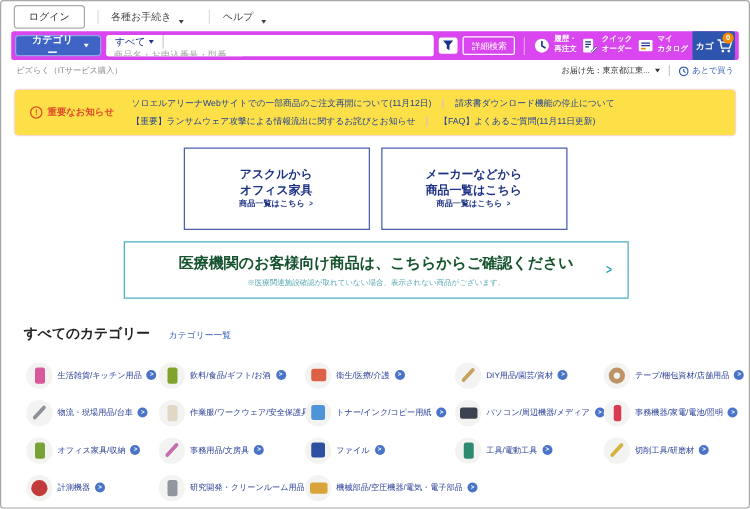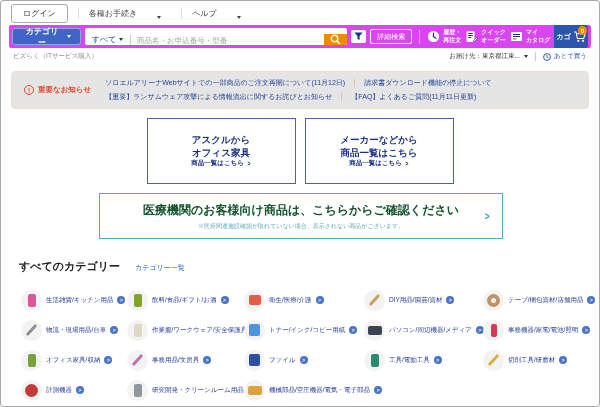--- a/index.html
+++ b/index.html
@@ -9,34 +9,34 @@
 
   
   .topbar { position:absolute; top:0; left:0; right:0; height:24px;
             display:flex; align-items:center; justify-content:space-between; padding:0 10px; }
   .logo { position:relative; display:flex; align-items:center; cursor:pointer; height:100%; }
   .logo .swirl { position:absolute; left:24px; top:-2px; }
   .logo-text { position:relative; font-size:11px; font-weight:bold; color:#1e2a78; letter-spacing:.4px; }
   .top-right { display:flex; align-items:center; font-size:8px; color:#444;font-family:Liberation Serif, serif; }
   .login-btn { font-family:inherit; font-size:8px; color:#333; background:#fff; border:1px solid #aaa;
                border-radius:3px; padding:3px 11px; cursor:pointer; }
-  .top-link { display:flex; align-items:flex-end; gap:20px; padding:0 10px; border-left:1px solid #ddd;
+  .top-link { display:flex; align-items:flex-end; gap:6px; padding:0 10px; border-left:1px solid #ddd;
               margin-left:10px; cursor:pointer; }
   .caret { display:inline-block; width:0; height:0; border-left:3px solid transparent;
            border-right:3px solid transparent; border-top:4px solid currentColor; }
   .caret.sm { border-left-width:2.5px; border-right-width:2.5px; border-top-width:3.5px; }
 
   
   .navbar { position:absolute; top:24px; left:8px; right:8px; height:23px; background:#d946ef;
             border-radius:2px; display:flex; align-items:center; padding:0 3px; gap:4px; }
   .cat-btn { display:flex; align-items:center; gap:5px; height:17px; padding:0 9px;
              background:#4064c6; border:1px solid #8fa5e2; border-radius:3px; color:#fff;
              font-family:inherit; font-size:8px; font-weight:bold; cursor:pointer; }
-  .search { display:flex; align-items:flex-end; height:17px; width:266px; background:#fff;
-            border-radius:2px; overflow:hidden; }
+  .search { display:flex; align-items:flex-start; height:17px; width:266px; background:#fff;
+            border-radius:2px; overflow:hidden;flex-direction:column; }
   .scope { display:flex; align-items:center; justify-content:center; gap:3px; width:46px;
            color:#1b308a; font-size:8px; border-right:1px solid #ccc; cursor:pointer; flex:none; }
   .search input { flex:1; border:none; outline:none; font-family:inherit; font-size:7.5px; padding:0 6px; color:#333; min-width:0; }
   .search input::placeholder { color:#a5a5a5; }
   .search-btn { width:23px; background:#f28a00; border:none; display:flex; align-items:center;
                 justify-content:center; cursor:pointer; flex:none; }
   .funnel { width:15px; height:13px; background:#fff; border-radius:2px; display:flex;
             align-items:center; justify-content:center; cursor:pointer; flex:none; }
   .adv-btn { height:15px; padding:0 6px; background:transparent; border:1px solid #fff; border-radius:2px;
              color:#fff; font-family:inherit; font-size:7px; cursor:pointer; white-space:nowrap; }
@@ -53,21 +53,21 @@
   
   .subrow { position:absolute; top:49px; left:12px; right:12px; height:13px;
             display:flex; align-items:center; justify-content:space-between; font-size:6.5px; }
   .service-link { color:#888; cursor:pointer; }
   .subrow-right { display:flex; align-items:center; gap:7px; }
   .delivery { display:flex; align-items:center; gap:4px; color:#333; cursor:pointer; }
   .sub-divider { width:1px; height:9px; background:#ccc; }
   .later { display:flex; align-items:center; gap:3px; color:#2e5bb4; cursor:pointer; }
 
   
-  .notice { position:absolute; top:70px; left:10px; right:10px; height:38px; background:#e5e5e5;
+  .notice { position:absolute; top:70px; left:10px; right:10px; height:38px; background:#fde047;
             border:1px solid #f6d9d2; border-radius:4px; display:flex; align-items:center;
             padding:0 12px; gap:14px; }
   .notice-title { display:flex; align-items:center; gap:4px; color:#e0492c; font-size:7.5px;
                   font-weight:bold; white-space:nowrap; flex:none; }
   .alert-ic { width:10px; height:10px; border:1.2px solid #e0492c; border-radius:50%;
               display:flex; align-items:center; justify-content:center; font-size:6.5px; font-weight:bold; }
   .notice-links { display:flex; flex-direction:column; gap:4px; }
   .notice-line { display:flex; align-items:center; }
   .notice-line a { color:#1d3f96; font-size:7px; text-decoration:none; cursor:pointer; white-space:nowrap; }
   .notice-line a + a::before { content:""; display:inline-block; width:1px; height:8px;

